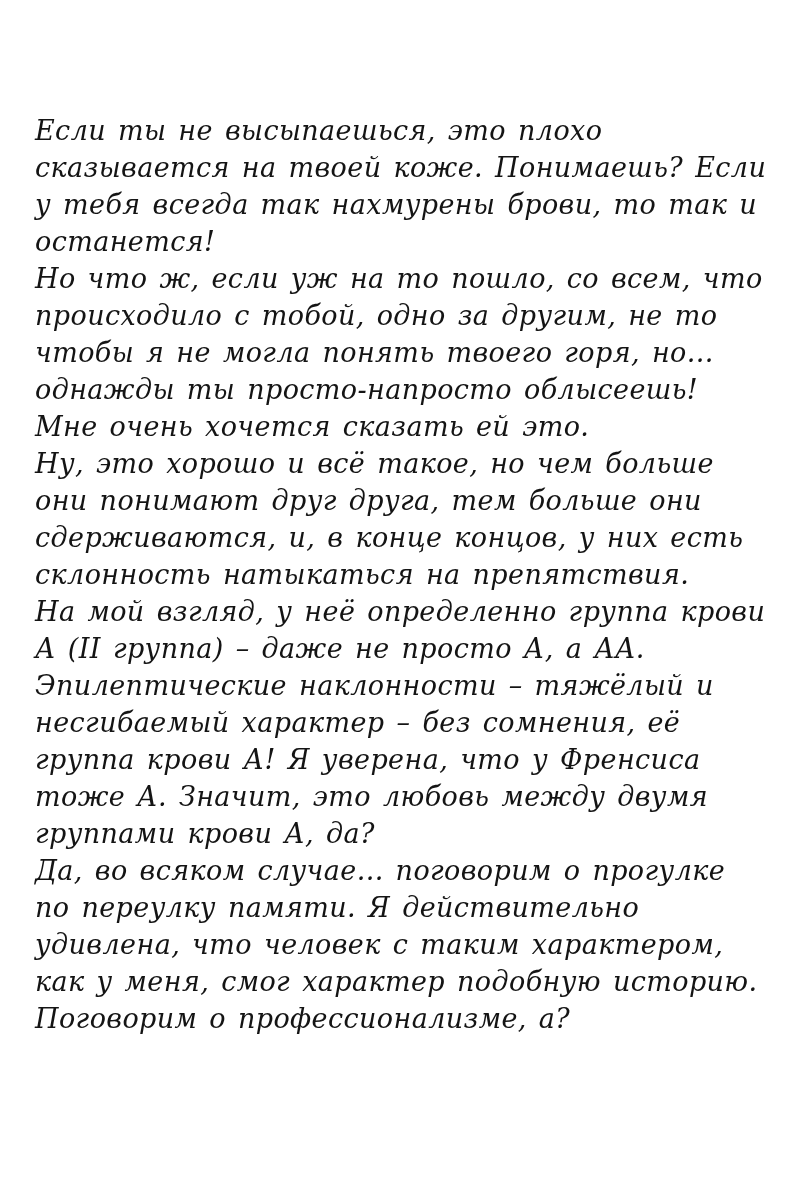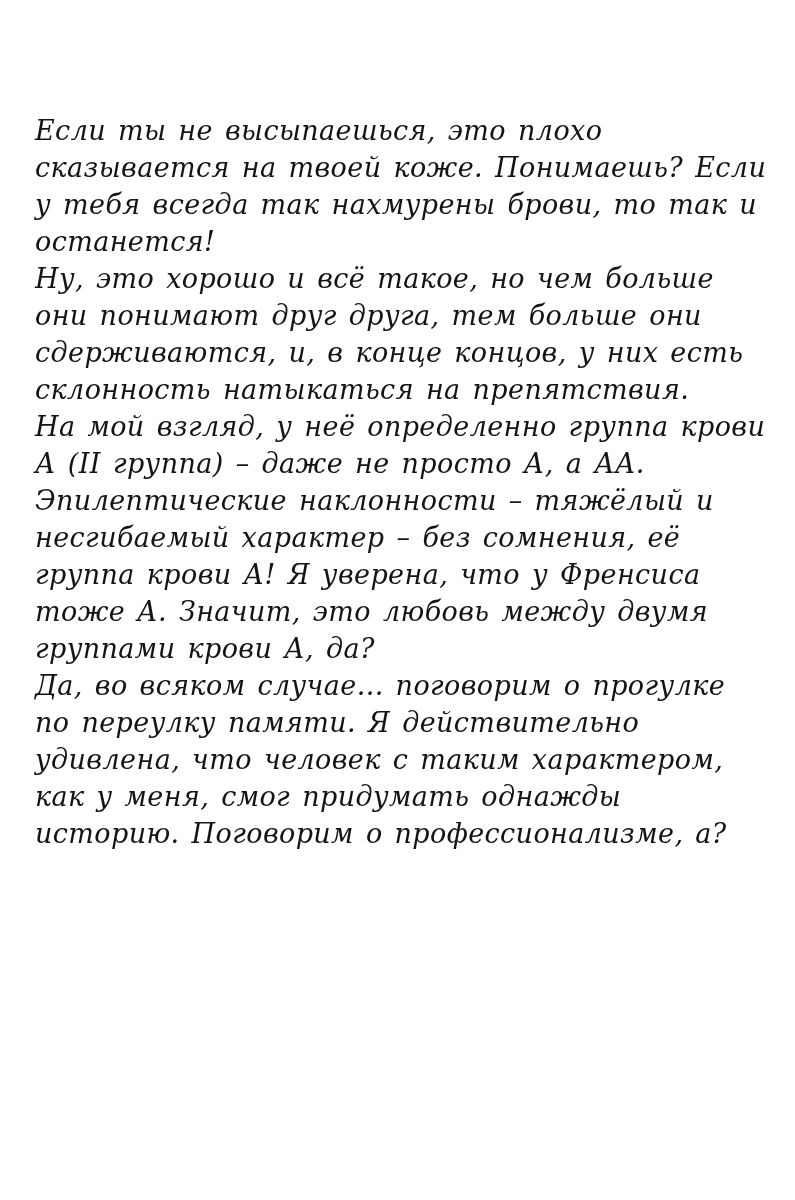--- a/index.html
+++ b/index.html
@@ -42,18 +42,19 @@
     font-style: italic;
     font-size: 22px;
   }
 </style>
 </head>
 <body>
 
 <div class="page">
   <div class="text-block">
     <p class="para">Если ты не высыпаешься, это плохо сказывается на твоей коже. Понимаешь? Если у тебя всегда так нахмурены брови, то так и останется!</p>
+    <p class="para">Но что ж, если уж на то пошло, со всем, что происходило с тобой, одно за другим, не то чтобы я не могла понять твоего горя, но... однажды ты просто-напросто облысеешь! Мне очень хочется сказать ей это.</p>
     <p class="para">Ну, это хорошо и всё такое, но чем больше они понимают друг друга, тем больше они сдерживаются, и, в конце концов, у них есть склонность натыкаться на препятствия.</p>
     <p class="para">На мой взгляд, у неё определенно группа крови А (II группа) – даже не просто А, а АА. Эпилептические наклонности – тяжёлый и несгибаемый характер – без сомнения, её группа крови А! Я уверена, что у Френсиса тоже А. Значит, это любовь между двумя группами крови А, да?</p>
-    <p class="para">Да, во всяком случае... поговорим о прогулке по переулку памяти. Я действительно удивлена, что человек с таким характером, как у меня, смог придумать однажды историю. Поговорим о профессионализме, а?</p>
+    <p class="para">Да, во всяком случае... поговорим о прогулке по переулку памяти. Я действительно удивлена, что человек с таким характером, как у меня, смог характер подобную историю. Поговорим о профессионализме, а?</p>
   </div>
   <div class="page-number">297</div>
 </div>
 
 </body></html>

